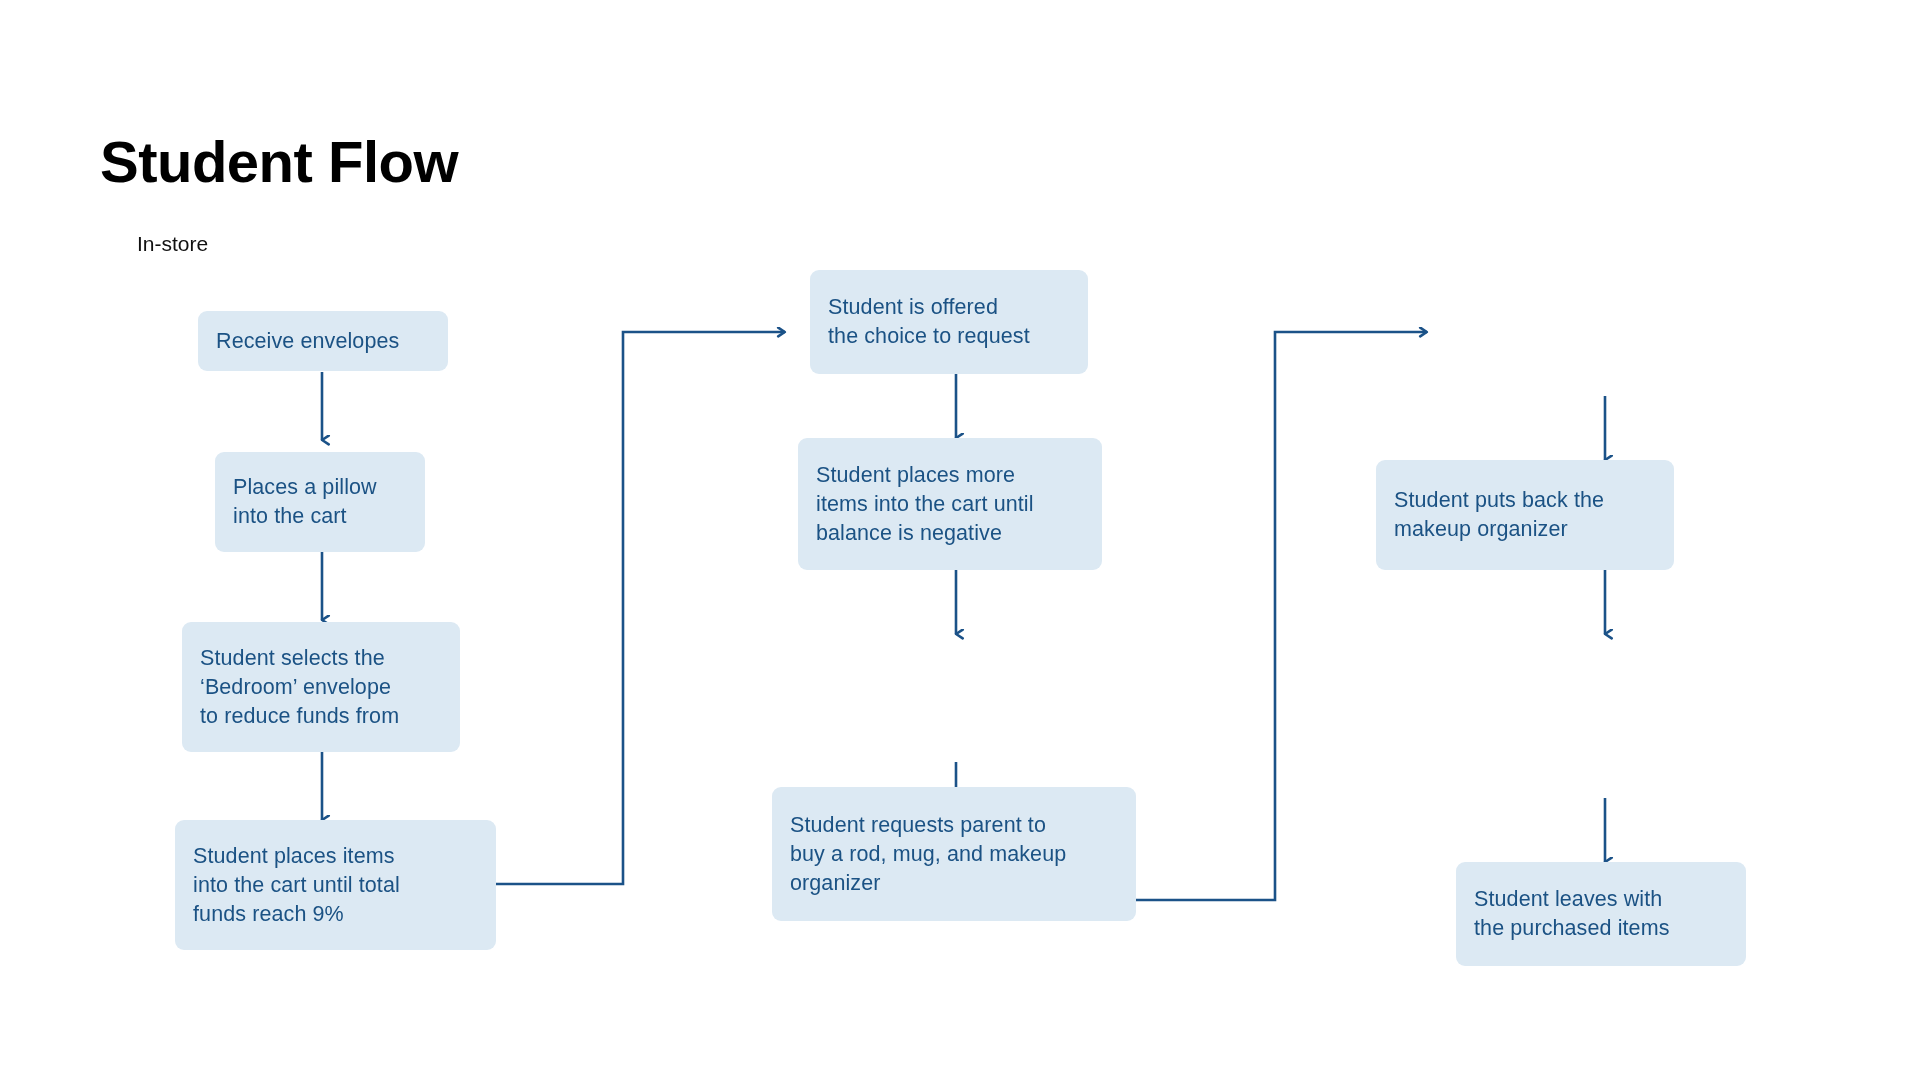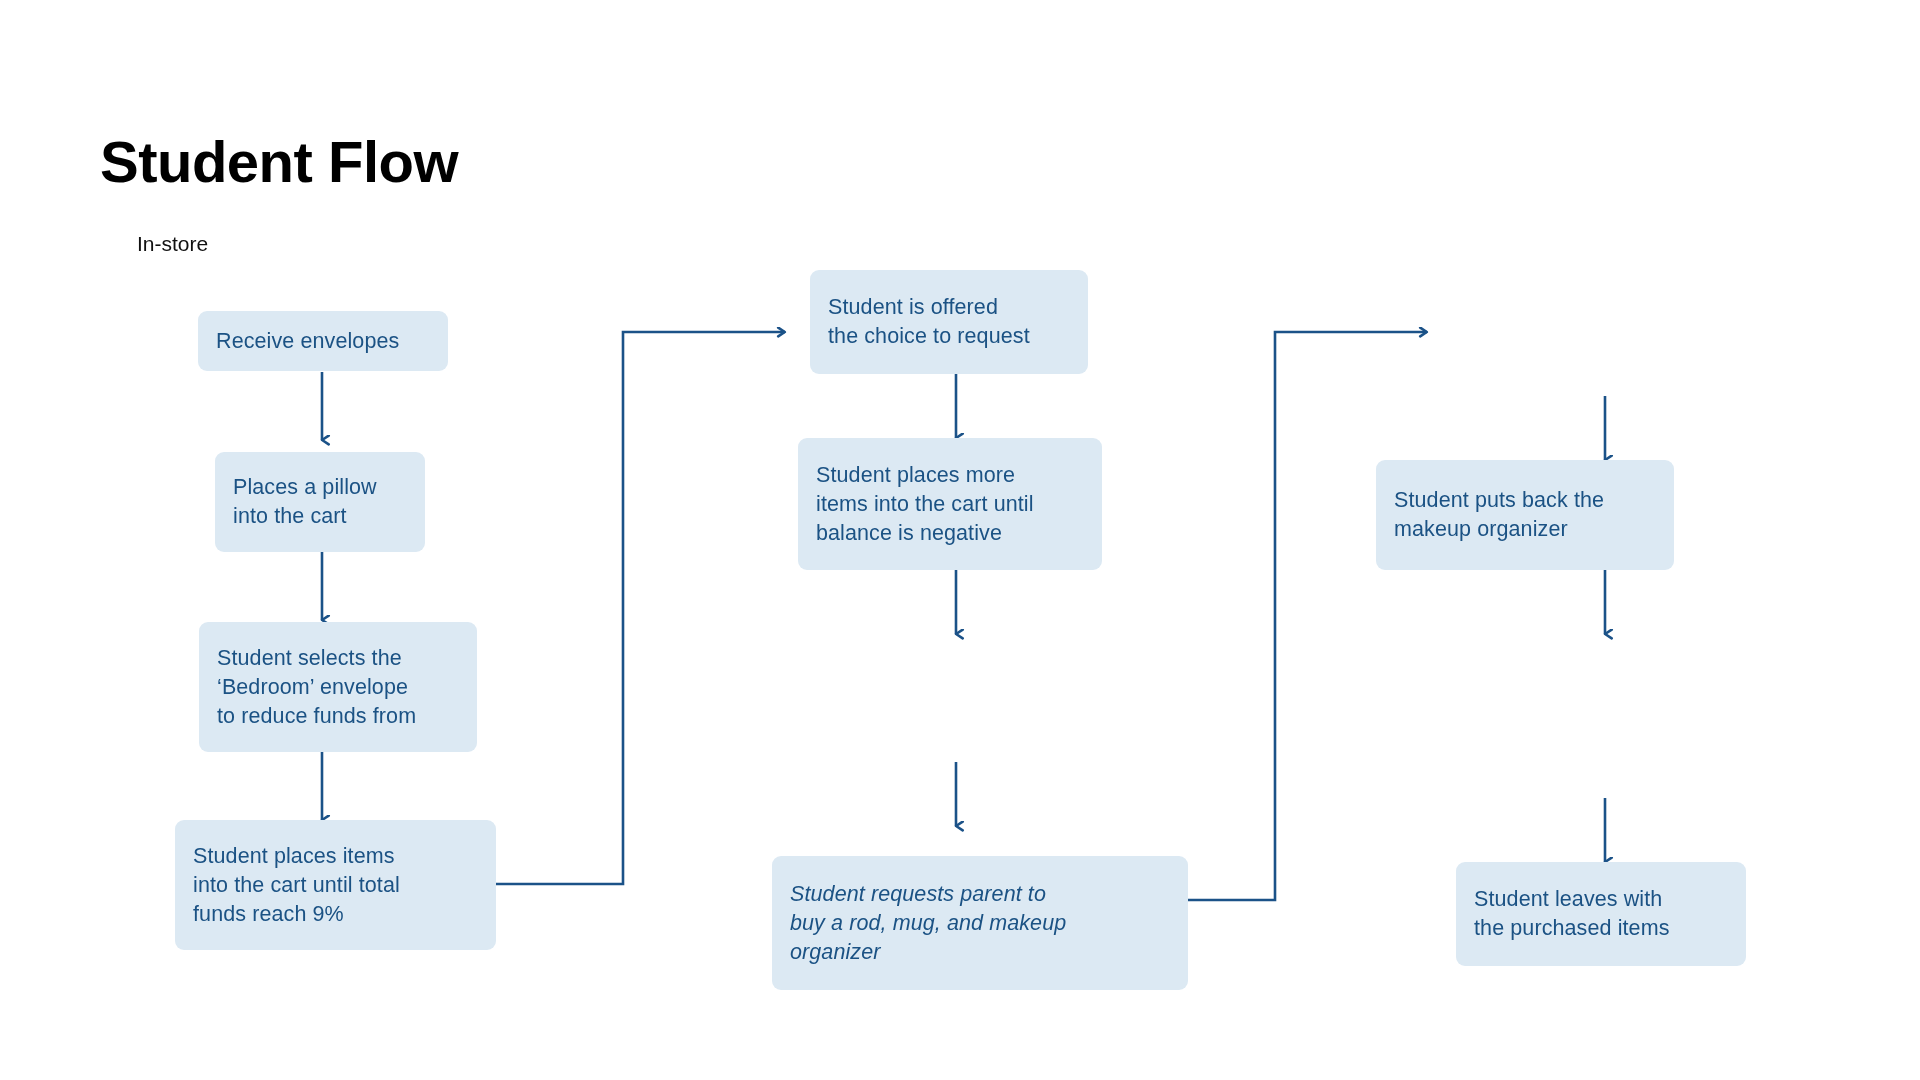--- a/index.html
+++ b/index.html
@@ -119,37 +119,37 @@
     <g>
       <path d="M 1605 798 L 1605 862" stroke="#1b5288" stroke-width="2.6" fill="none" marker-end="url(#arrowdown)"></path>
     </g>
   </svg>
 
   <div class="node" style="left:198px; top:311px; width:250px; height:60px;">Receive envelopes</div>
 
   <div class="node" style="left:215px; top:452px; width:210px; height:100px;">Places a pillow
 into the cart</div>
 
-  <div class="node" style="left:182px; top:622px; width:278px; height:130px;margin-left:17px;">Student selects the
+  <div class="node" style="left:182px; top:622px; width:278px; height:130px;">Student selects the
  ‘Bedroom’ envelope
 to reduce funds from</div>
 
   <div class="node" style="left:175px; top:820px; width:321px; height:130px;">Student places items
 into the cart until total
 funds reach 9%</div>
 
   <div class="node" style="left:810px; top:270px; width:278px; height:104px;">Student is offered
 the choice to request</div>
 
   <div class="node" style="left:798px; top:438px; width:304px; height:132px;">Student places more
 items into the cart until
 balance is negative</div>
 
 
-  <div class="node" style="left:772px; top:856px; width:416px; height:134px;font-style:italic;">Student requests parent to
+  <div class="node" style="left:772px; top:787px; width:364px; height:134px;">Student requests parent to
 buy a rod, mug, and makeup
 organizer</div>
 
 
   <div class="node" style="left:1376px; top:460px; width:298px; height:110px;">Student puts back the
 makeup organizer</div>
 
 
   <div class="node" style="left:1456px; top:862px; width:290px; height:104px;">Student leaves with
 the purchased items</div>

